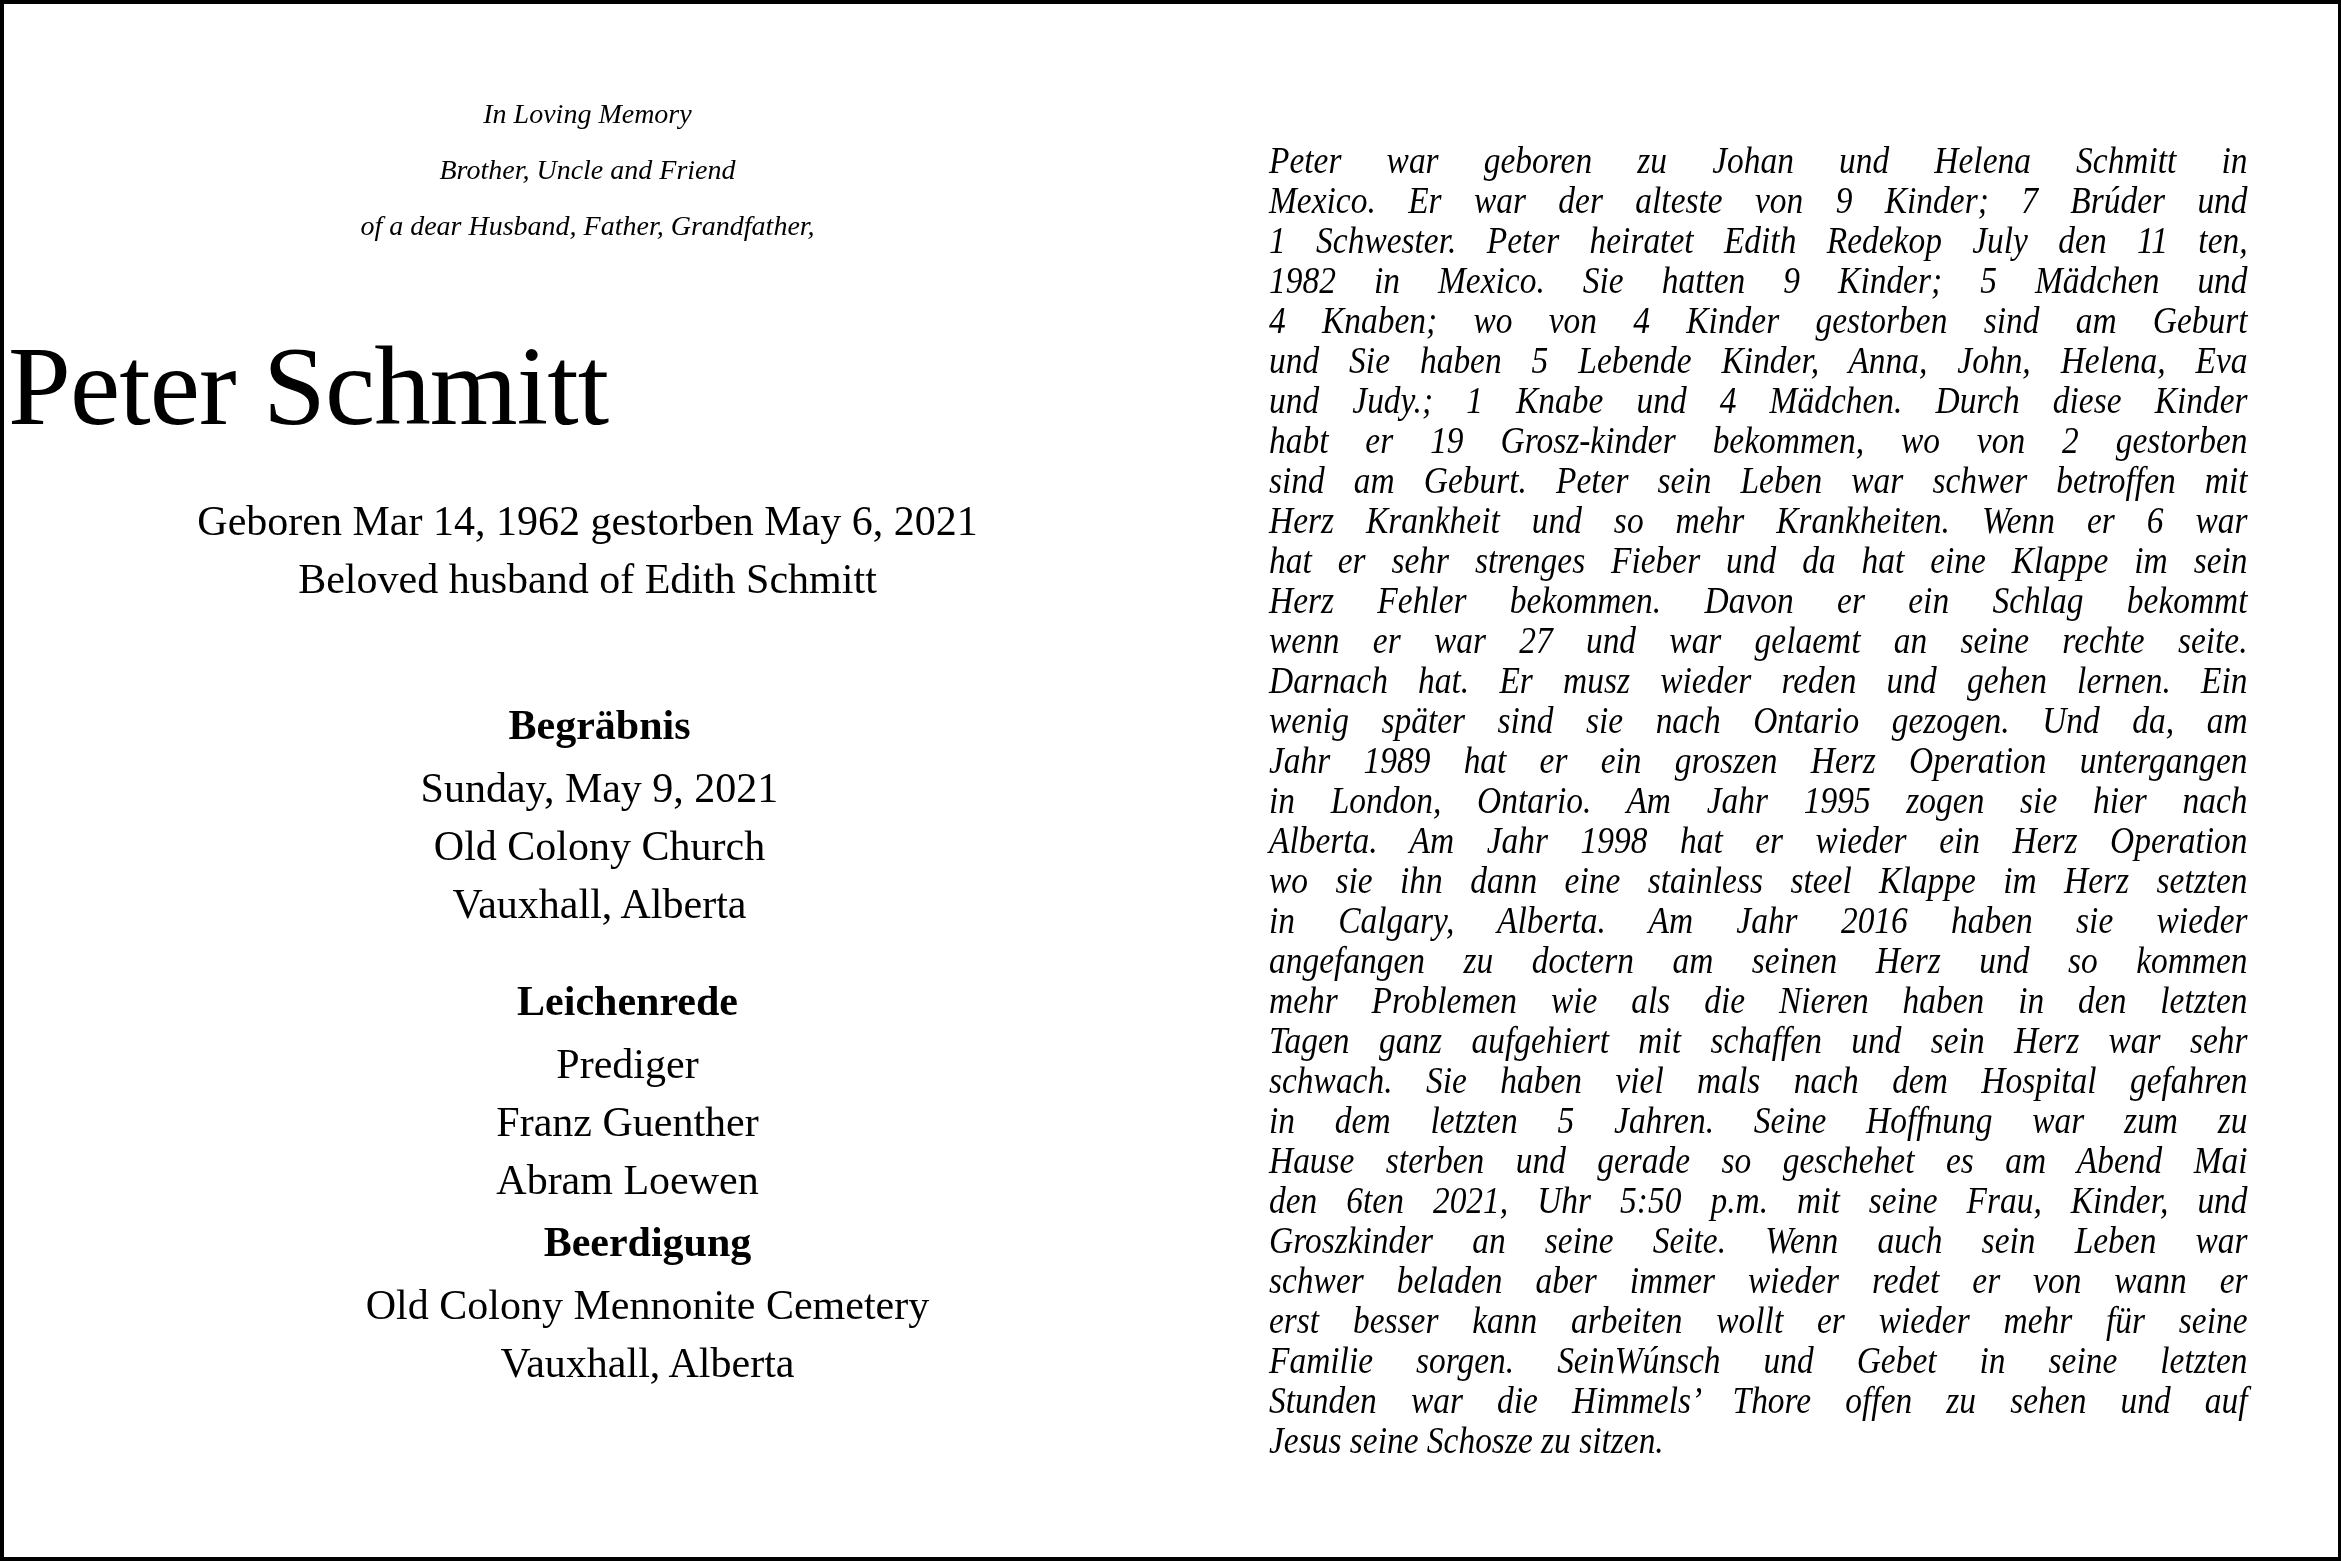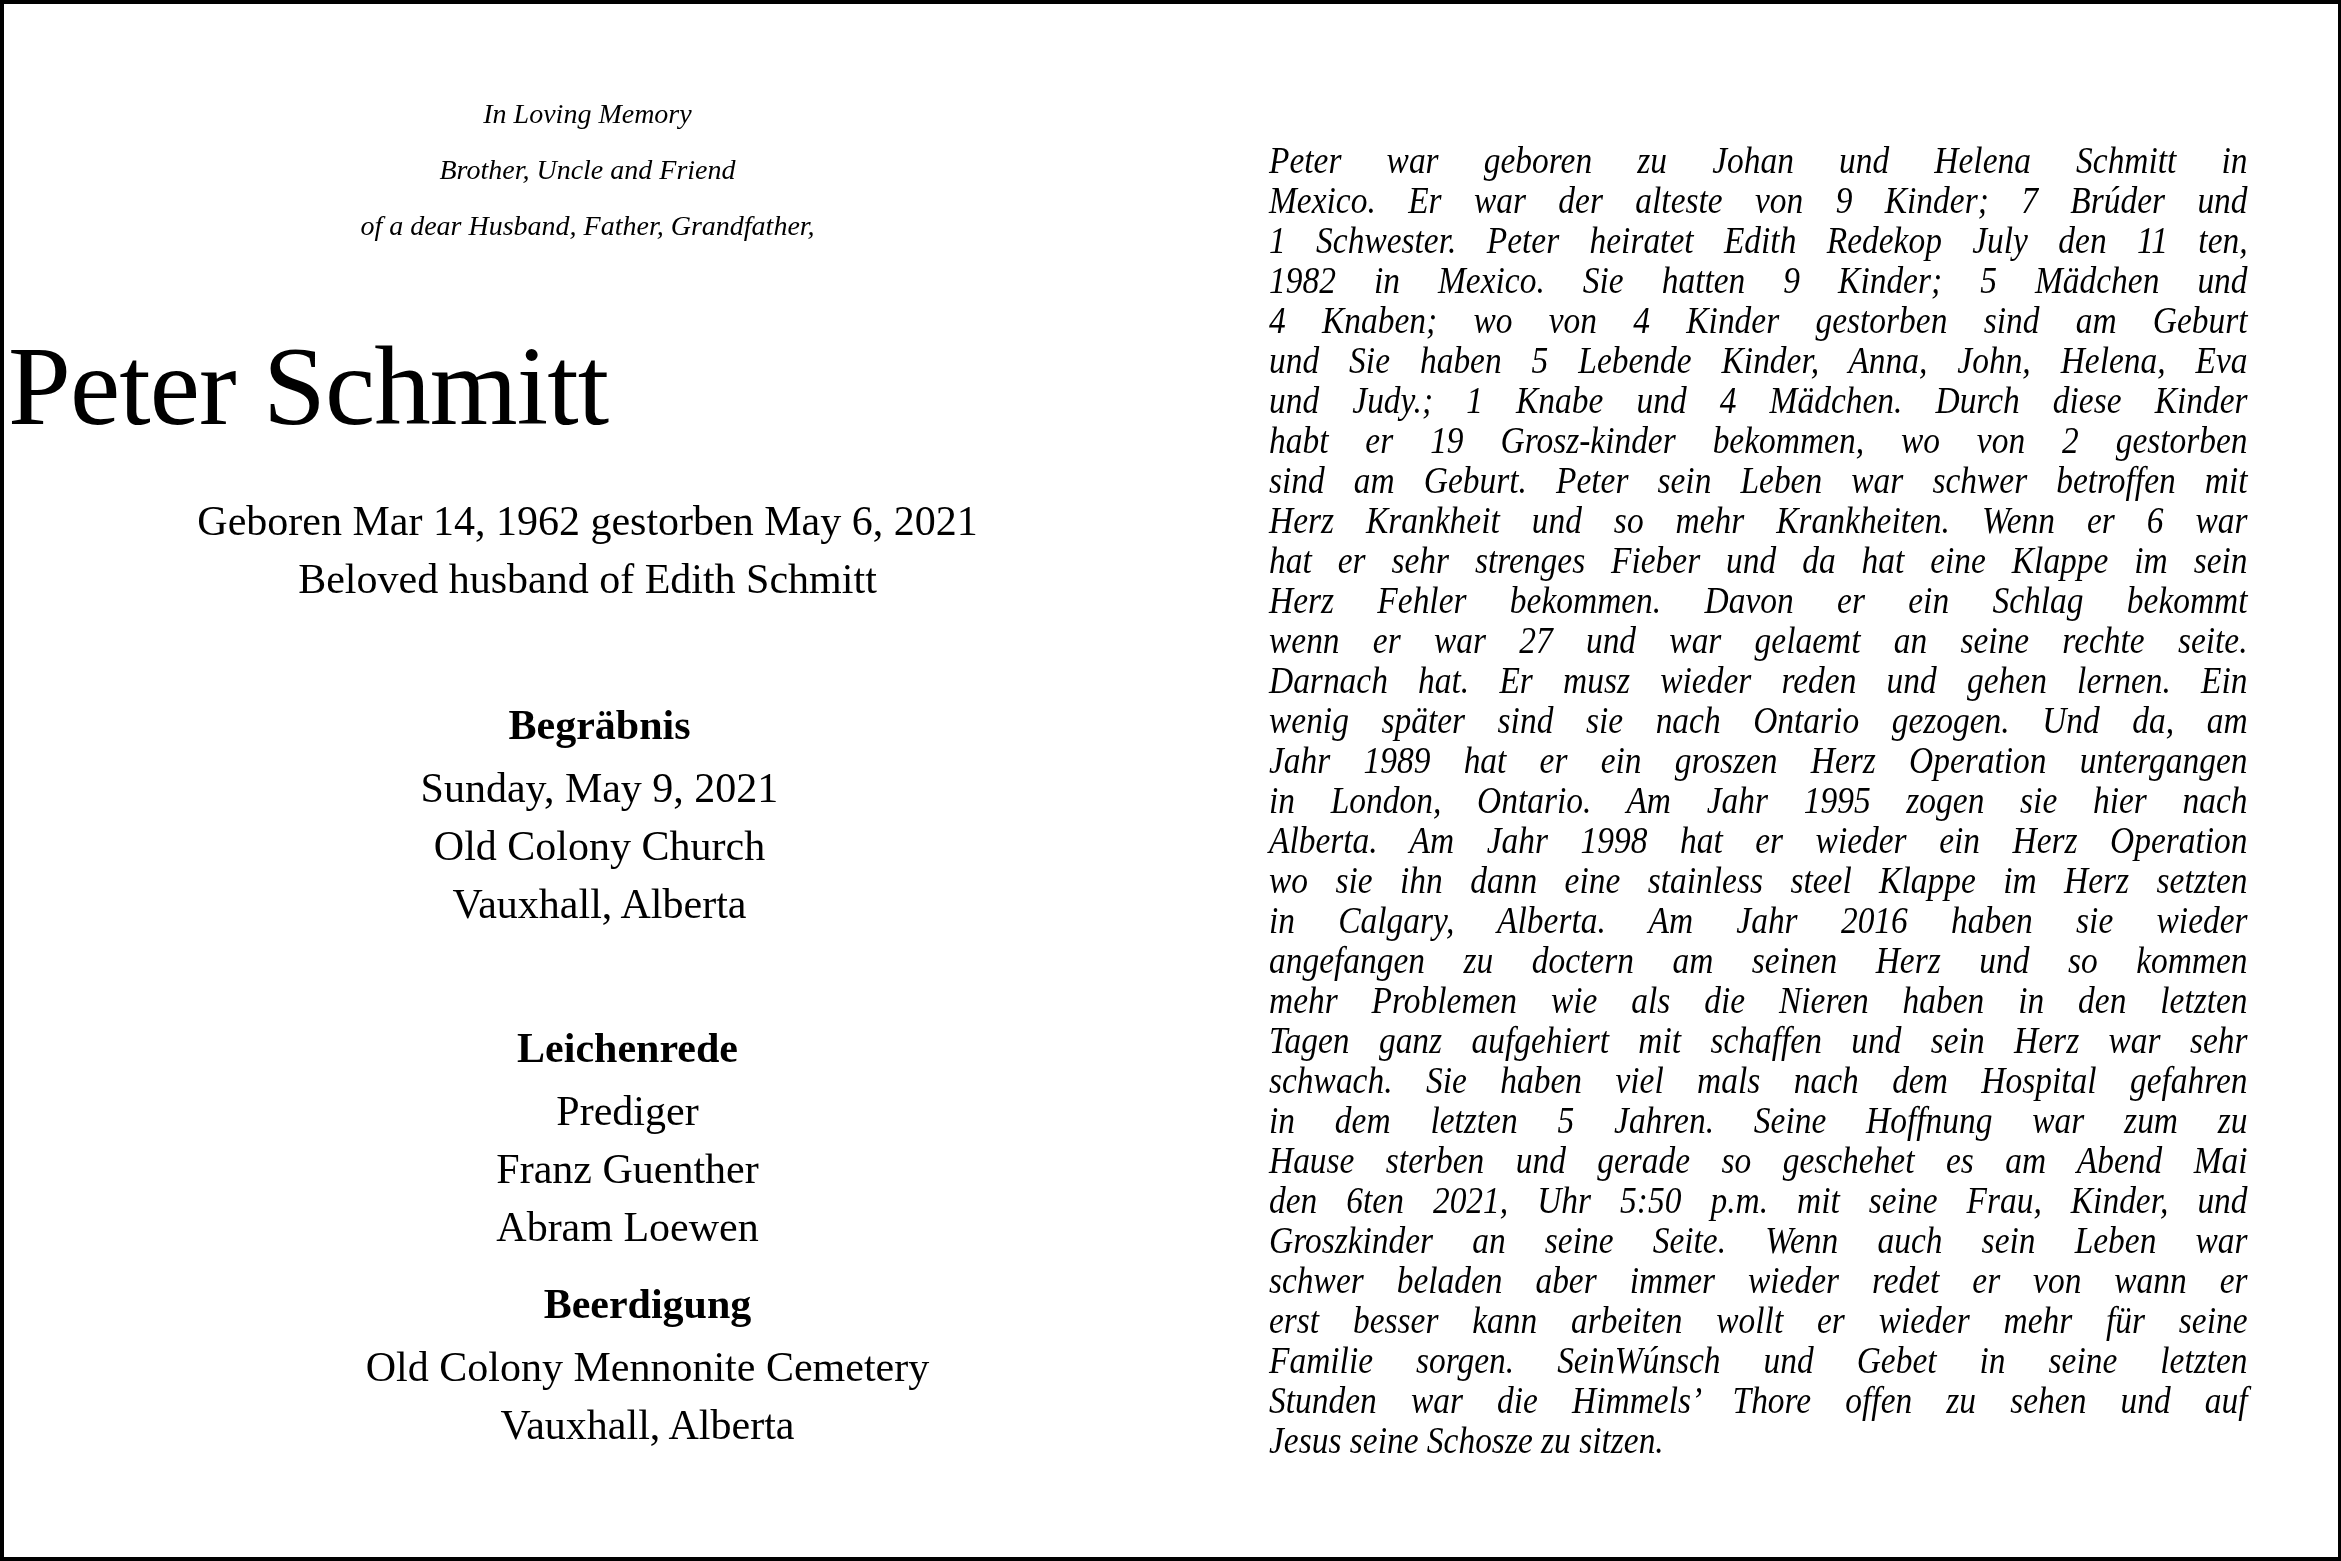--- a/index.html
+++ b/index.html
@@ -67,22 +67,22 @@
     text-align: center;
     font-size: 42px;
     line-height: 58px;
     margin-left: 12px;
   }
   .section .heading {
     font-weight: bold;
     margin-bottom: 5.2px;
   }
   .sec-1 { top: 692px; }
-  .sec-2 { top: 1015px; padding-left: 28px; }
-  .sec-3 { top: 1271px; padding-left: 48px; }
+  .sec-2 { top: 968px; padding-left: 28px; }
+  .sec-3 { top: 1209px; padding-left: 48px; }
   
   .bio {
     position: absolute;
     left: 1265px;
     top: 136px;
     width: 1112px;
     transform: scaleX(0.88);
     transform-origin: left top;
     font-style: italic;
     font-size: 38px;

